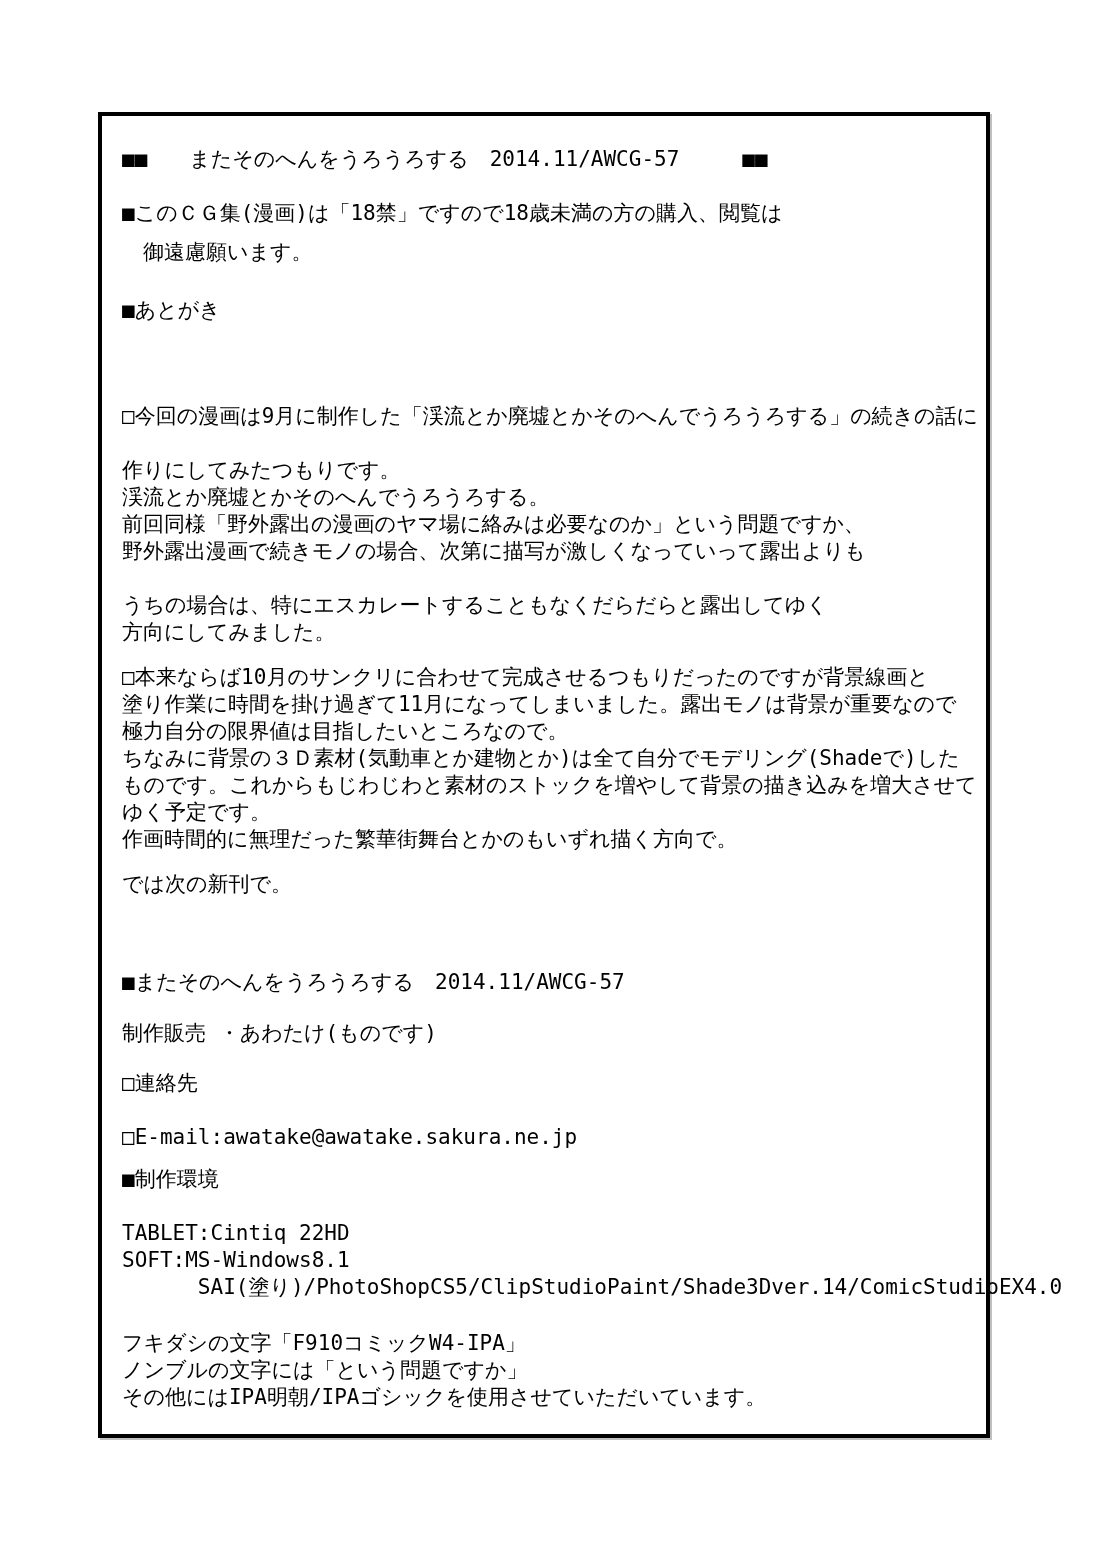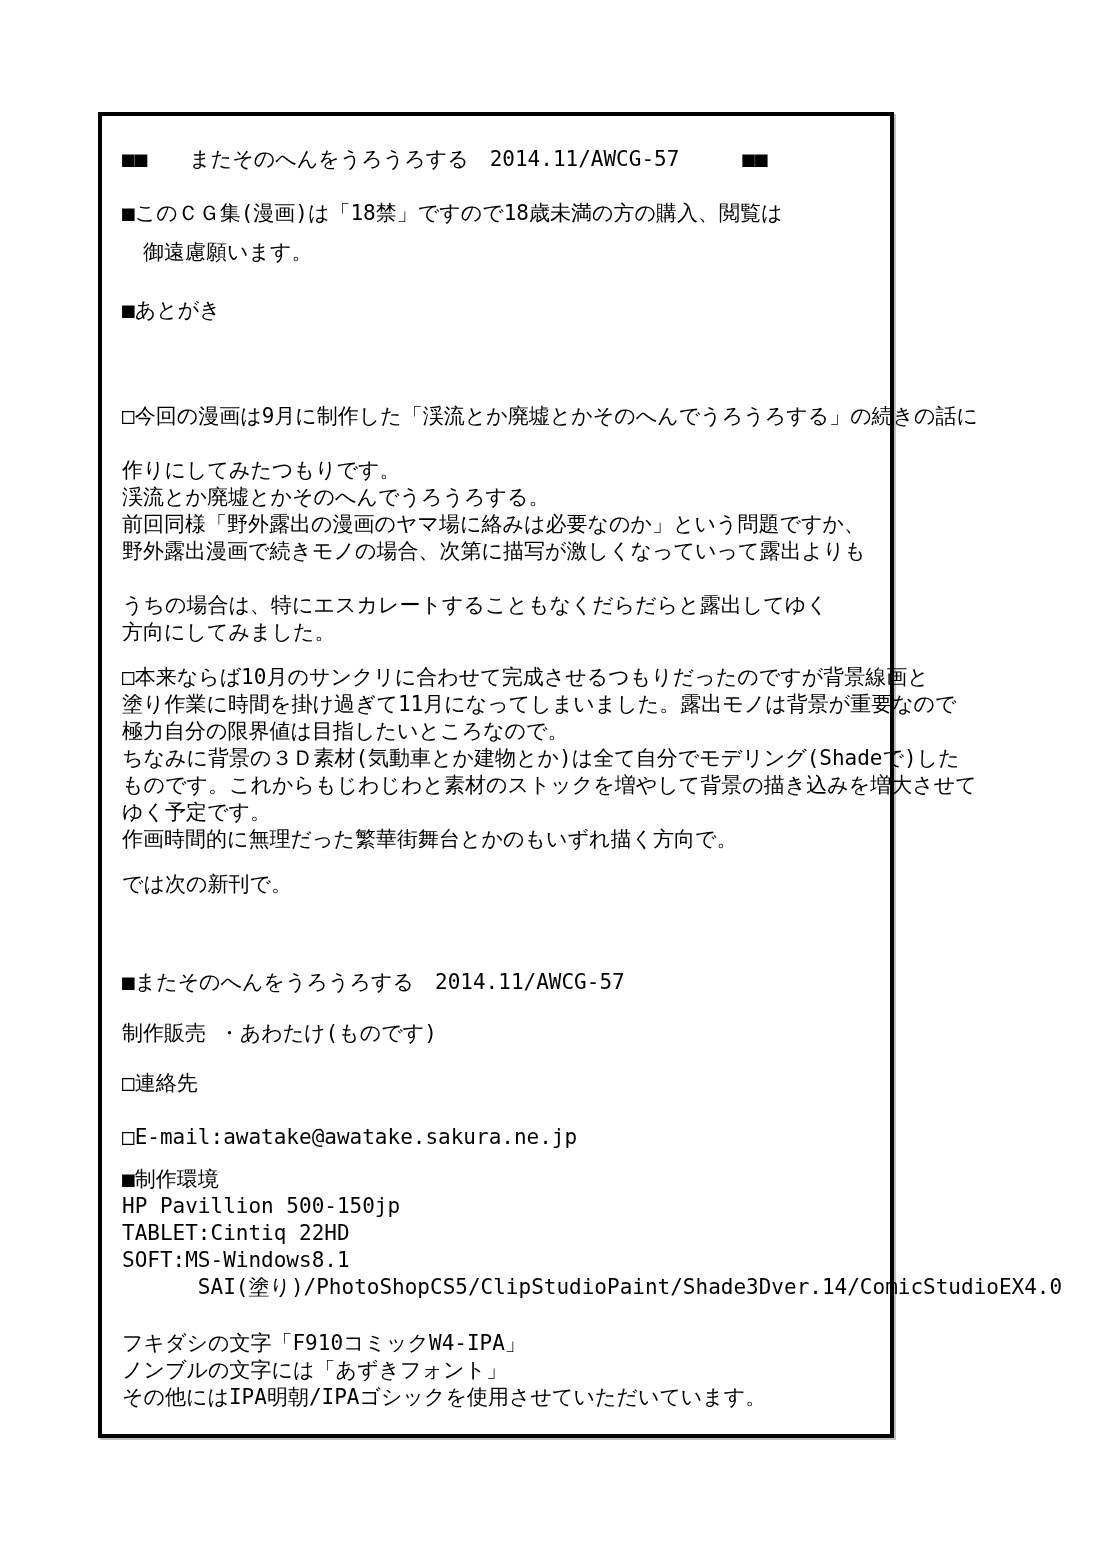--- a/index.html
+++ b/index.html
@@ -13,21 +13,21 @@
     height: 1550px;
     background: #ffffff;
     overflow: hidden;
     font-family: "DejaVu Sans Mono", "DejaVu Sans", "Liberation Sans", monospace, sans-serif;
     color: #000000;
   }
   .sheet {
     position: absolute;
     left: 98px;
     top: 112px;
-    width: 796px;
+    width: 892px;
     height: 1326px;
     box-sizing: border-box;
     border: 4px solid #000000;
     background: #ffffff;
     box-shadow: 2px 2px 0 rgba(0,0,0,0.25);
   }
   .ln {
     position: absolute;
     left: 20px;
     font-size: 21px;
@@ -67,23 +67,22 @@
 
     <div class="ln" style="top:755px">では次の新刊で。</div>
 
     <div class="ln" style="top:853px">■またそのへんをうろうろする　2014.11/AWCG-57</div>
     <div class="ln" style="top:904px">制作販売 ・あわたけ(ものです)</div>
 
     <div class="ln" style="top:954px">□連絡先</div>
     <div class="ln" style="top:1008px">□E-mail:awatake@awatake.sakura.ne.jp</div>
 
     <div class="ln" style="top:1050px">■制作環境</div>
-    <div class="ln" style="top:1077px">HP Pavillion 500-150jp</div>
     <div class="ln" style="top:1104px">TABLET:Cintiq 22HD</div>
     <div class="ln" style="top:1131px">SOFT:MS-Windows8.1</div>
     <div class="ln" style="top:1158px">      SAI(塗り)/PhotoShopCS5/ClipStudioPaint/Shade3Dver.14/ComicStudioEX4.0</div>
 
     <div class="ln" style="top:1214px">フキダシの文字「F910コミックW4-IPA」</div>
-    <div class="ln" style="top:1241px">ノンブルの文字には「あずきフォント」</div>
+    <div class="ln" style="top:1241px">ノンブルの文字には「という問題ですか」</div>
     <div class="ln" style="top:1268px">その他にはIPA明朝/IPAゴシックを使用させていただいています。</div>
 
   </div>
 </div>
 
 </body></html>

